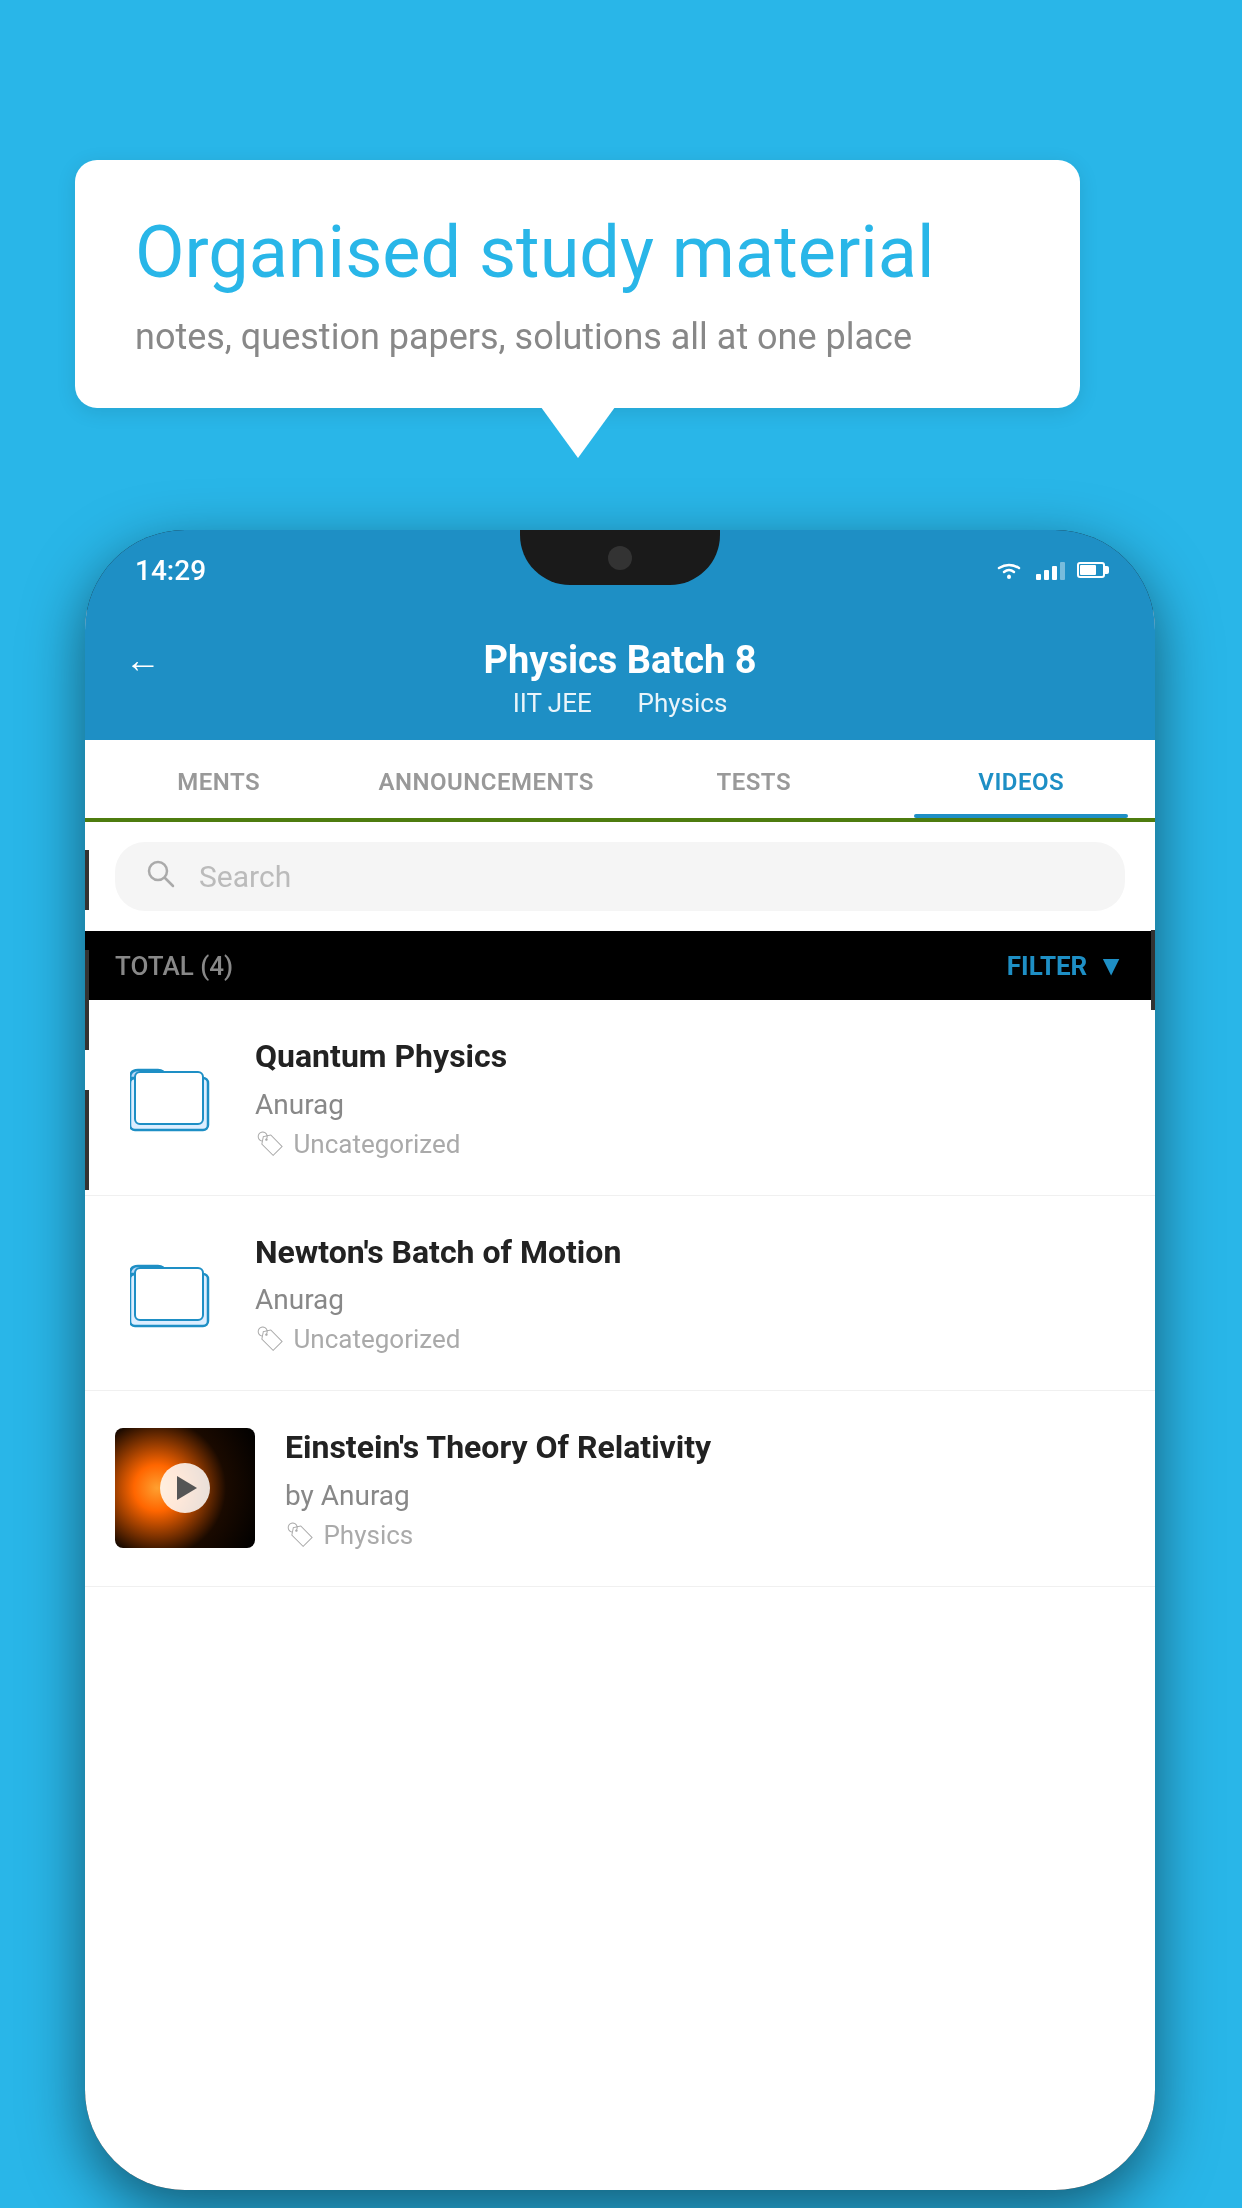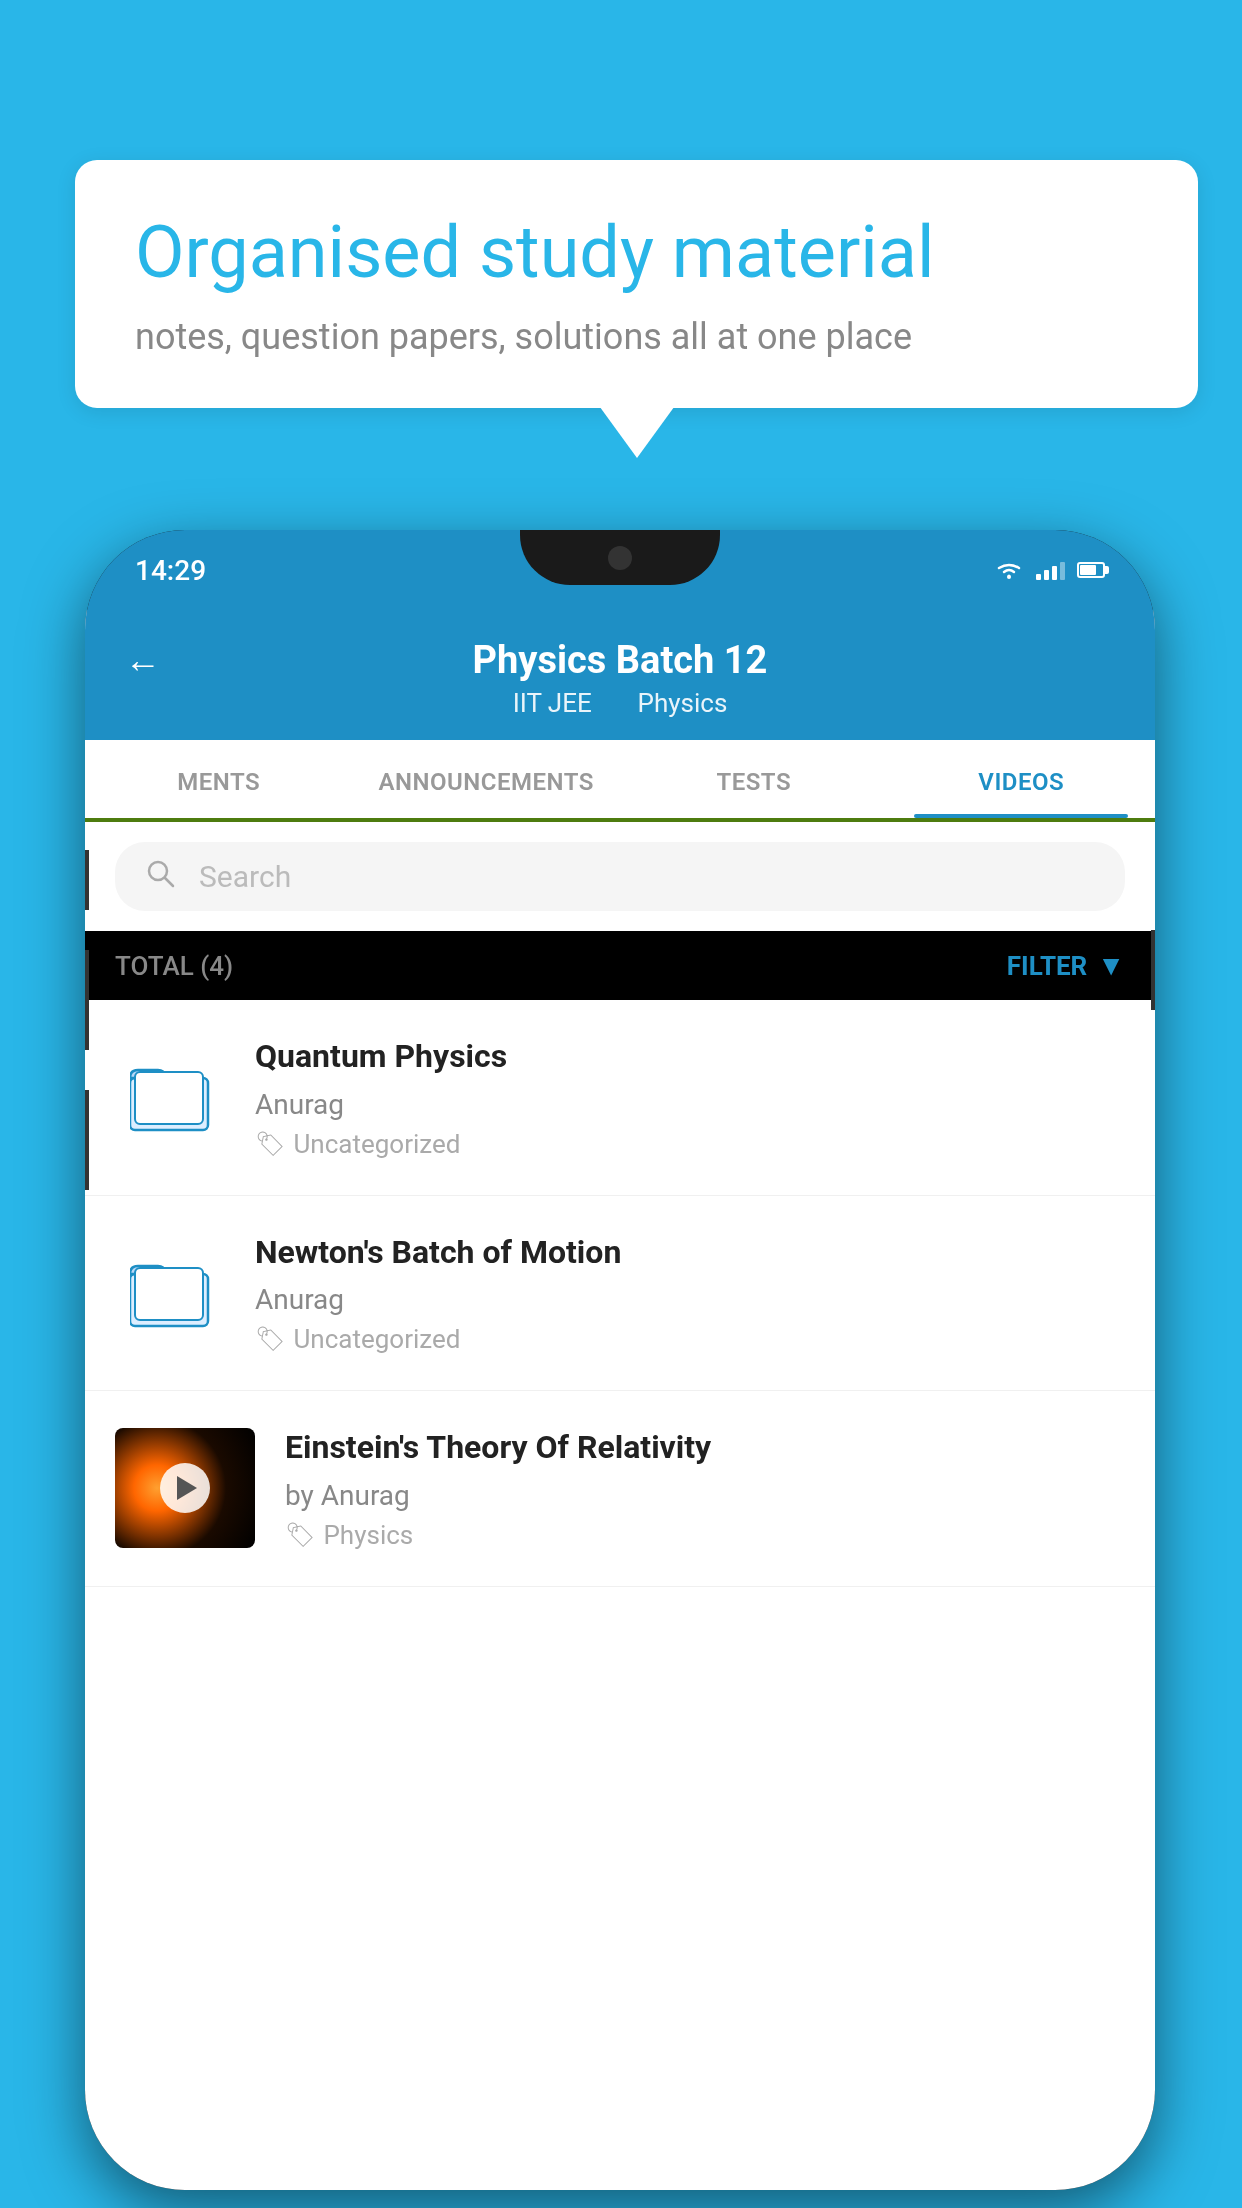--- a/index.html
+++ b/index.html
@@ -12,21 +12,21 @@
       font-family: 'Roboto', Arial, sans-serif;
       overflow: hidden;
       position: relative;
     }
 
     
     .speech-bubble {
       position: absolute;
       top: 160px;
       left: 75px;
-      width: 1123px;
+      width: 1005px;
       background: white;
       border-radius: 22px;
       padding: 50px 60px;
       box-shadow: 0 4px 20px rgba(0,0,0,0.1);
     }
     .speech-bubble::after {
       content: '';
       position: absolute;
       bottom: -50px;
       left: 50%;
@@ -427,21 +427,21 @@
         <div class="battery-fill"></div>
       </div>
     </div>
   </div>
 
   <div class="phone-screen">
 
     <div class="app-header">
       <div class="header-row">
         <span class="back-arrow">←</span>
-        <span class="header-title">Physics Batch 12</span>
+        <span class="header-title">Physics Batch 8</span>
       </div>
       <div class="header-subtitle">
         <span>IIT JEE</span>
         &nbsp;&nbsp;
         <span>Physics</span>
       </div>
     </div>
 
     <div class="tabs-bar">
       <div class="tab-item">

